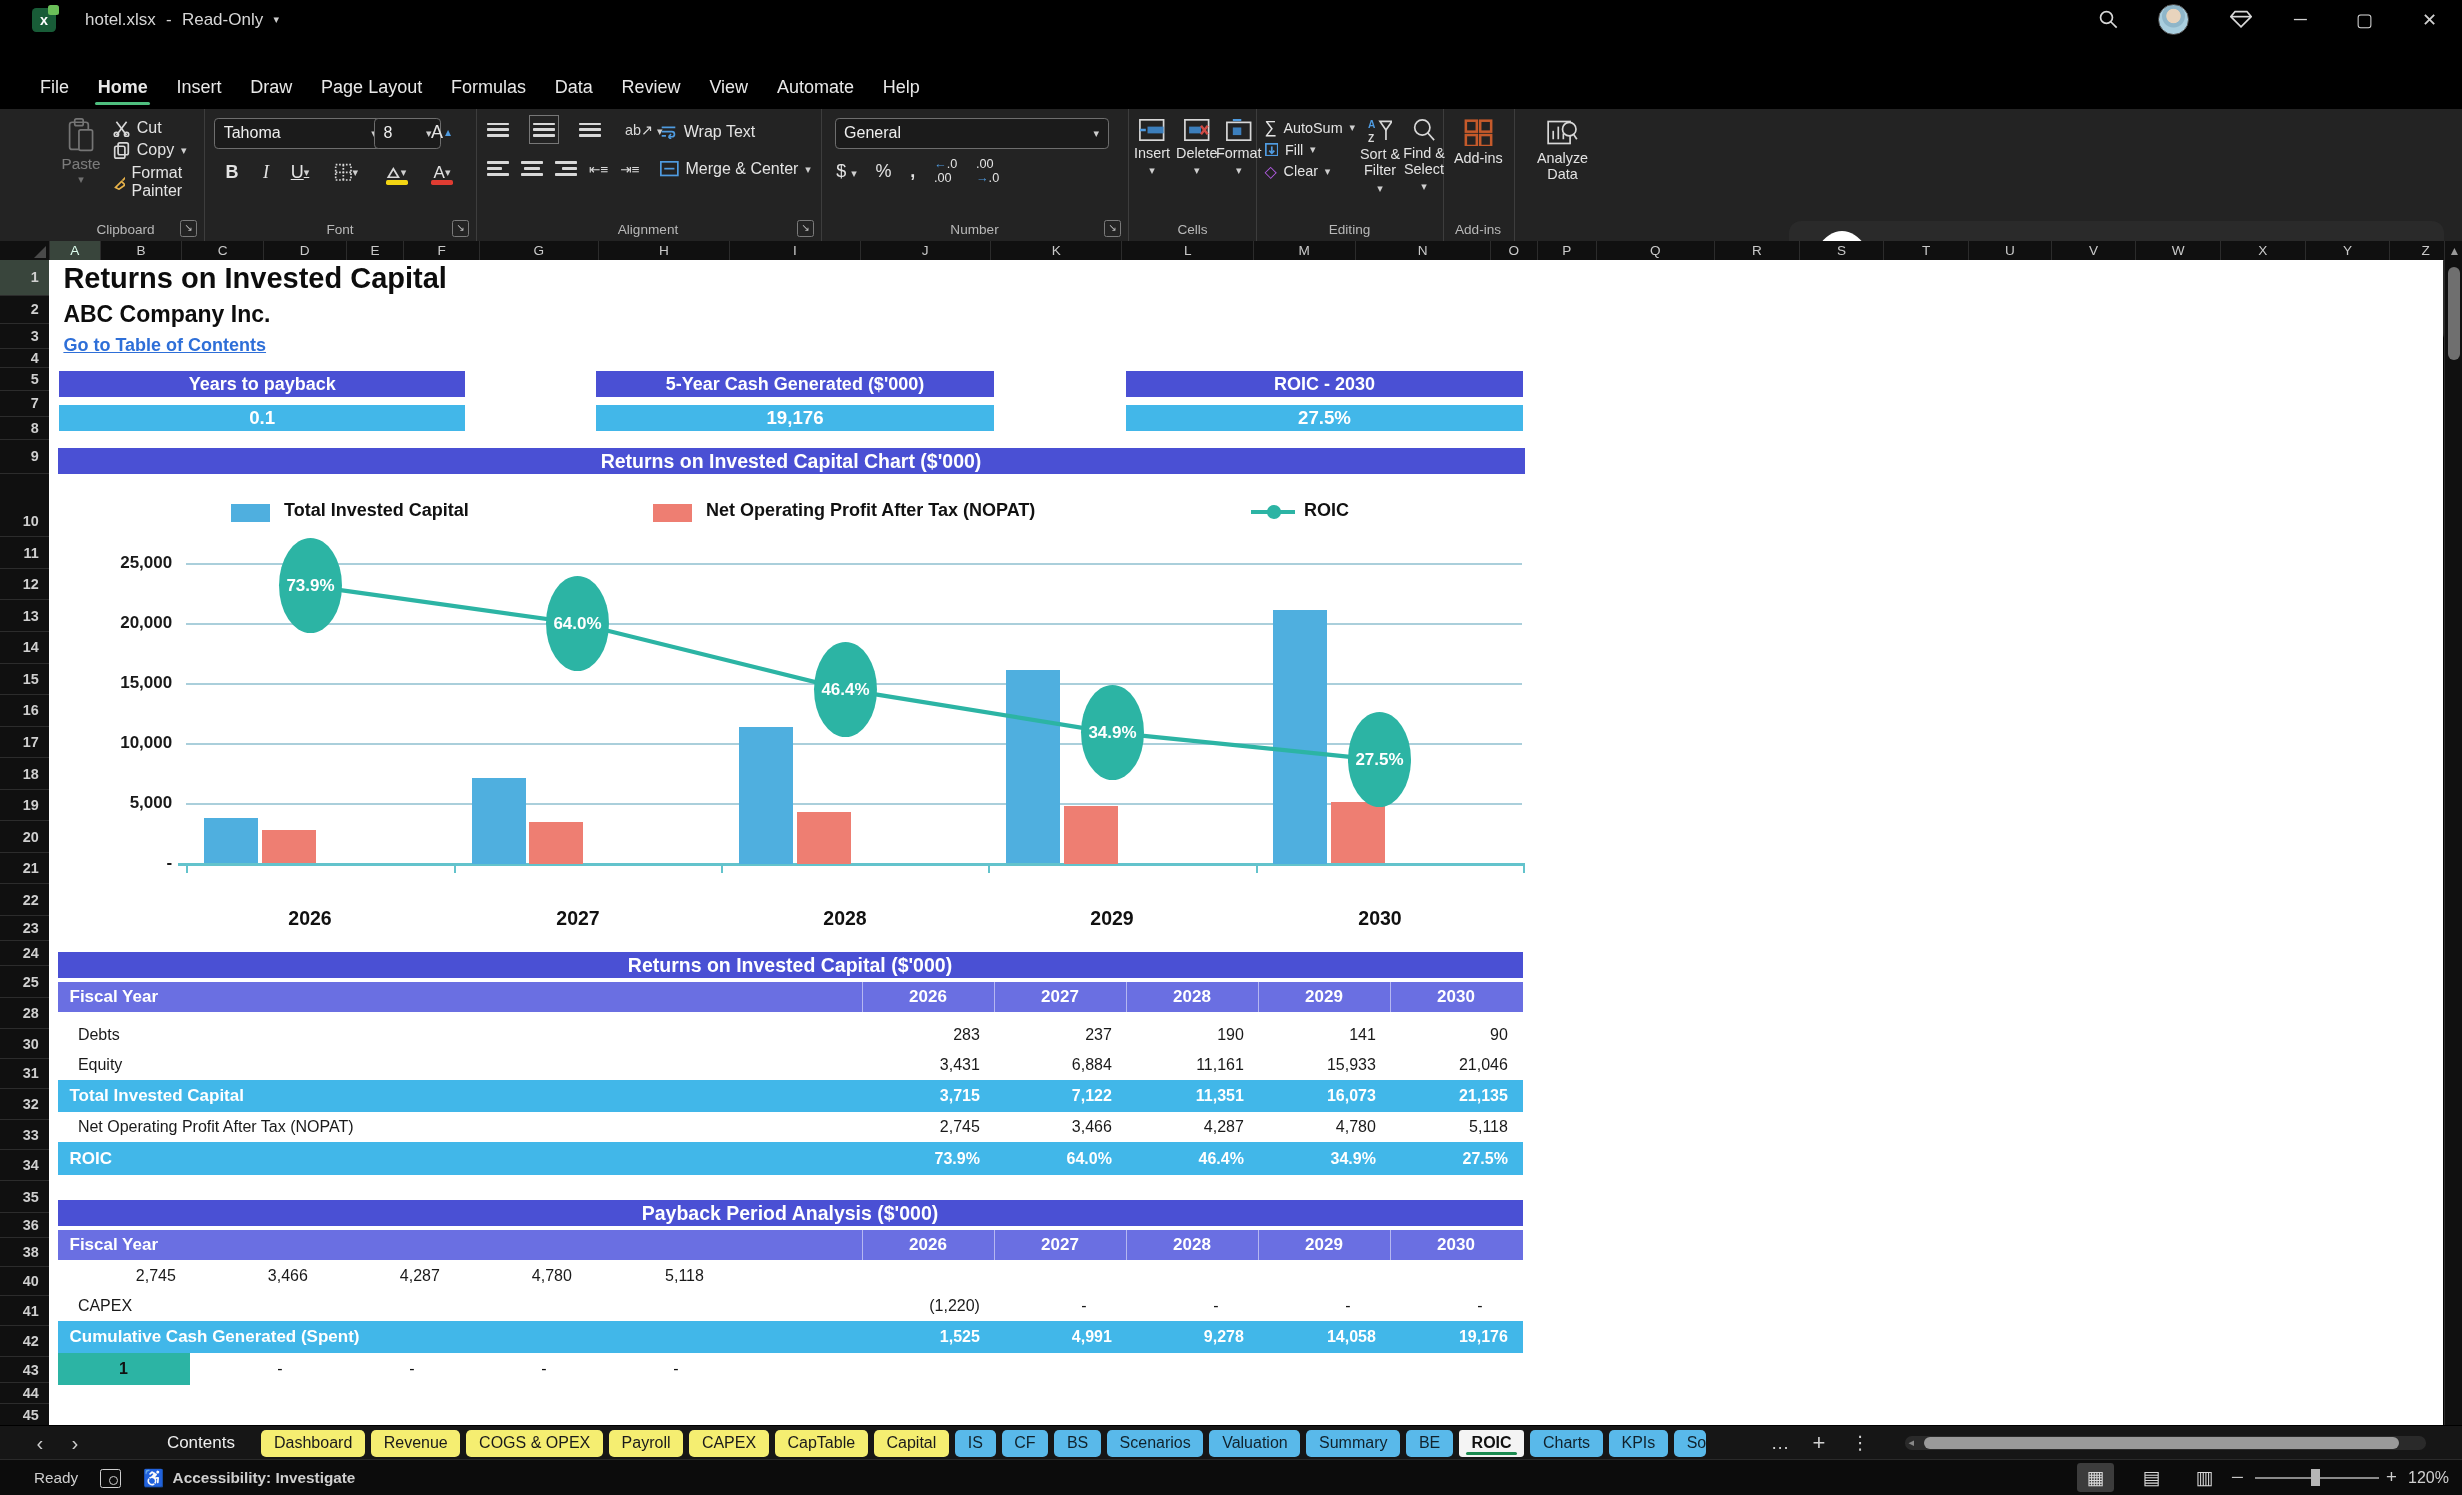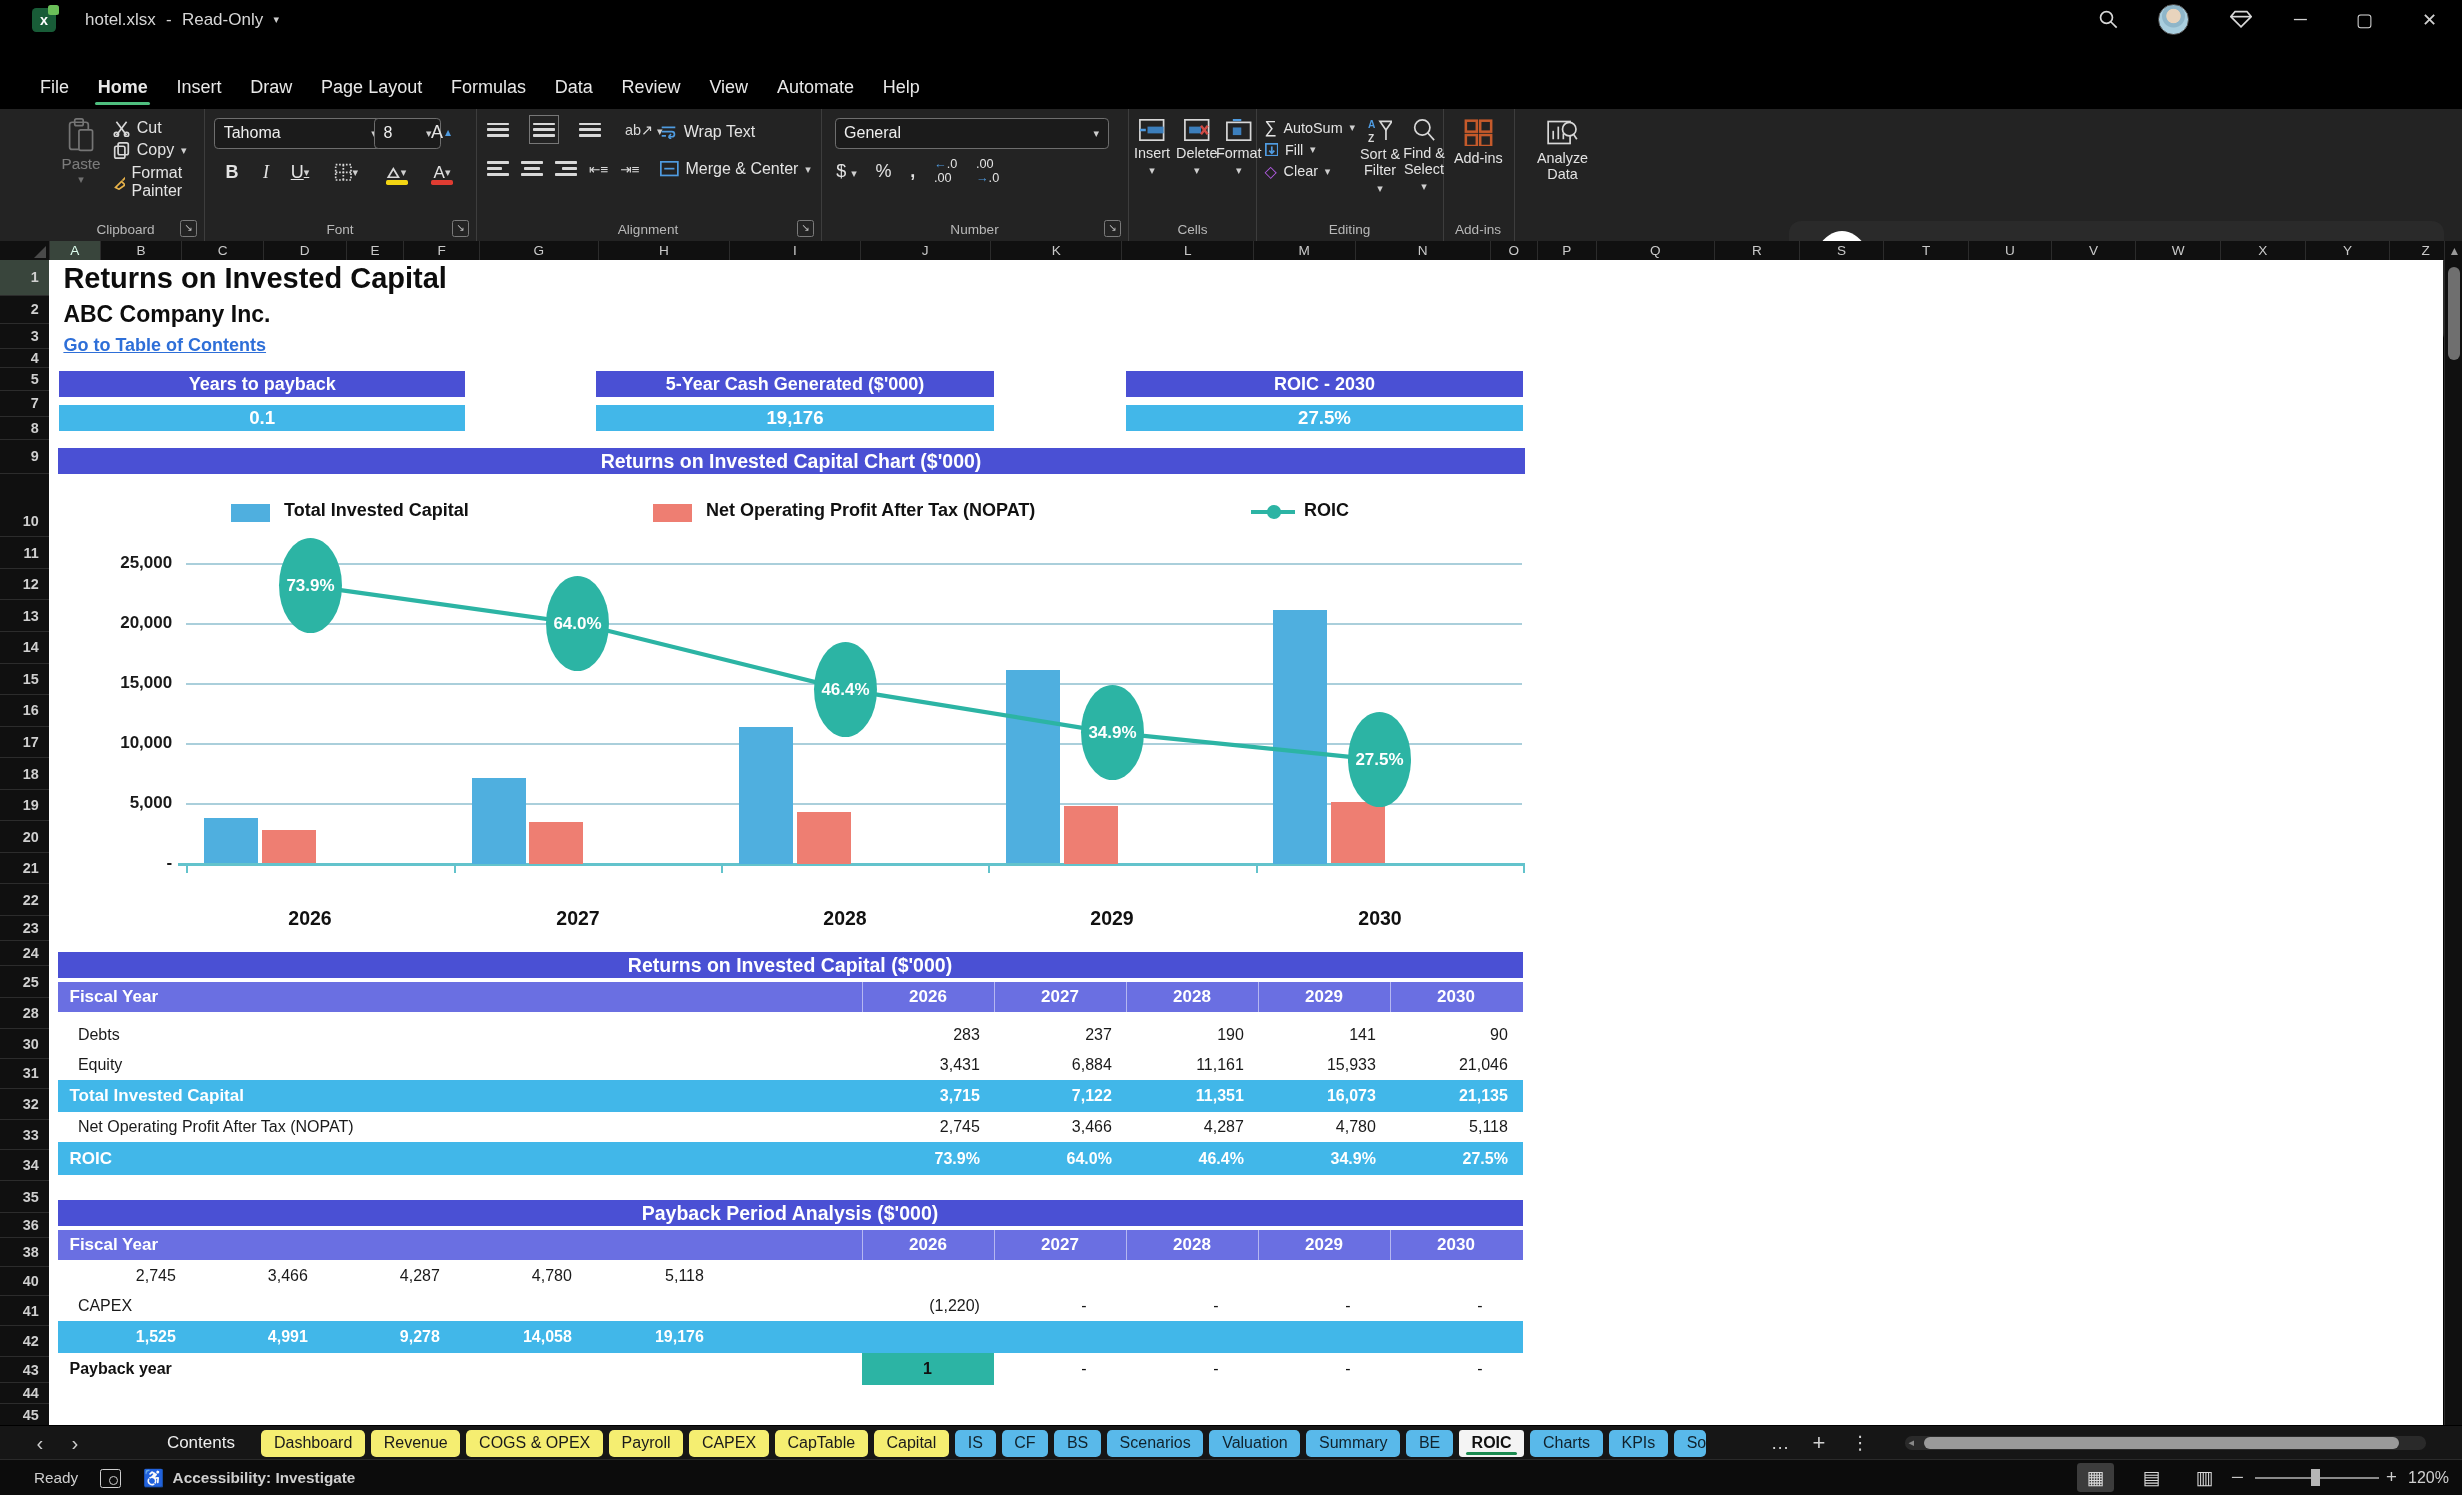--- a/index.html
+++ b/index.html
@@ -667,28 +667,28 @@
         </div>
         <div class="trow row-plain" style="left: 8.5px; top: 1031px; width: 1465px; height: 30px;">
           <div class="t-label" style="width: 804px;">CAPEX</div>
           <div class="t-cell" style="width: 132px;">(1,220)</div>
           <div class="t-cell cell-dash" style="width: 132px;">-</div>
           <div class="t-cell cell-dash" style="width: 132px;">-</div>
           <div class="t-cell cell-dash" style="width: 132px;">-</div>
           <div class="t-cell cell-dash" style="width: 132px;">-</div>
         </div>
         <div class="trow row-band" style="left: 8.5px; top: 1061px; width: 1465px; height: 32px;">
+          <div class="t-label" style="width: 804px;">Cumulative Cash Generated (Spent)</div>
           <div class="t-cell" style="width: 132px;">1,525</div>
           <div class="t-cell" style="width: 132px;">4,991</div>
           <div class="t-cell" style="width: 132px;">9,278</div>
           <div class="t-cell" style="width: 132px;">14,058</div>
           <div class="t-cell" style="width: 132px;">19,176</div>
         </div>
         <div class="trow row-pay" style="left: 8.5px; top: 1093px; width: 1465px; height: 32px;">
-          <div class="t-label" style="width: 804px;">Payback year</div>
           <div class="t-cell cell-teal" style="width: 132px;">1</div>
           <div class="t-cell cell-dash" style="width: 132px;">-</div>
           <div class="t-cell cell-dash" style="width: 132px;">-</div>
           <div class="t-cell cell-dash" style="width: 132px;">-</div>
           <div class="t-cell cell-dash" style="width: 132px;">-</div>
         </div>
       </div>
   </div>
 
   <div id="vscroll" class="abs">

